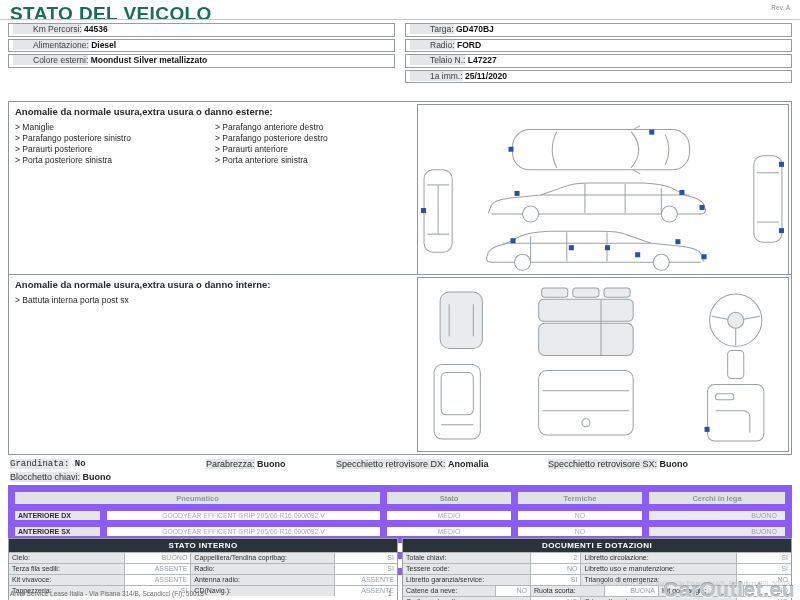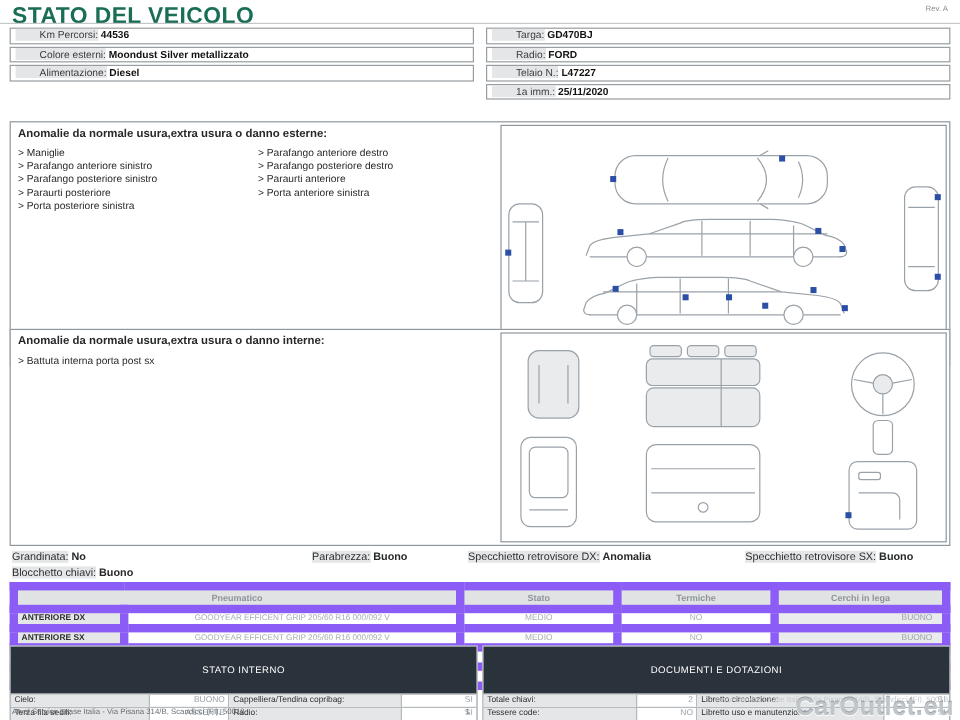--- a/index.html
+++ b/index.html
@@ -31,34 +31,34 @@
     border:1px solid #8f969b; background:#fff; }
   .diagram-box svg { width:100%; height:100%; }
   .cl { fill:none; stroke:#9aa2a9; stroke-width:1; }
   .cw { fill:#fff; stroke:#9aa2a9; stroke-width:1; }
   .cf { fill:#e9ebec; stroke:#9aa2a9; stroke-width:1; }
   .dmg { fill:#2b4fa5; stroke:none; }
   
   .summary { position:absolute; left:10px; right:10px; top:459px; font-size:9px; }
   .sum-row { display:flex; margin-bottom:3px; }
   .sum-pair { white-space:nowrap; }
-  .p1 { width:250px; } .p2 { width:130px; } .p3 { width:231px; }
+  .p1 { width:196px;font-family:Liberation Mono, monospace; } .p2 { width:130px; } .p3 { width:212px; }
   
   .tire-table { position:absolute; top:485px; left:8px; width:784px; border-collapse:collapse; }
   .tire-table th, .tire-table td { border:7px solid #8b5cf6; }
   .tire-table th { background:#e0e2e3; color:#8e959a; font-size:7.5px; padding:1.5px; font-weight:bold; }
   .t-pos { background:#e4e6e7; font-weight:bold; font-size:7px; padding:1px 3px; width:92px; color:#2d2f31; }
   .t-desc { color:#a7aeb4; font-size:6.8px; text-align:center; width:280px; padding:1px; }
   .t-val { color:#a7aeb4; font-size:7px; text-align:center; width:131px; padding:1px; }
   .t-cer { background:#e9ebec; color:#9aa2a9; font-size:7px; text-align:right; padding:1px 8px 1px 1px; }
   
   .bottom { position:absolute; top:538px; left:8px; right:8px; display:flex; gap:4px; }
   .gtable { border:1px solid #9aa0a4; flex:1; background:#fff; }
-  .g-head { background:#2a323b; color:#fff; font-size:8px; font-weight:normal; text-align:center;
-    padding:15px 0; letter-spacing:0.4px; }
+  .g-head { background:#2a323b; color:#fff; font-size:8px; font-weight:bold; text-align:center;
+    padding:2px 0; letter-spacing:0.4px; }
   .g-row { display:flex; border-top:1px solid #b4b9bc; }
   .g-cell { padding:0 3px; font-size:7px; line-height:9px; height:10px; overflow:hidden;
     border-right:1px solid #b4b9bc; white-space:nowrap; }
   .g-cell:last-child { border-right:none; }
   .lab { background:#e4e6e7; color:#2d2f31; }
   .val { color:#98a2ab; text-align:right; }
   .w-il1{width:30%} .w-iv1{width:17%} .w-il2{width:37%} .w-iv2{width:16%}
   .w-dl1{width:33%} .w-dv1{width:13%} .w-dl2{width:40%} .w-dv2{width:14%}
   .w-q1{width:24%} .w-q2{width:9%} .w-q3{width:19%} .w-q4{width:14%} .w-q5{width:22%} .w-q6{width:12%}
   
@@ -78,26 +78,26 @@
   <div class="rev">Rev. A</div>
   <div class="rule"></div>
 
   <div class="info">
     <div class="info-col">
       <div class="info-row">
         <span class="lab">Km Percorsi:</span>
         <b>44536</b>
       </div>
       <div class="info-row">
+        <span class="lab">Alimentazione:</span>
+        <b>Diesel</b>
+      </div>
+      <div class="info-row">
         <span class="lab">Colore esterni:</span>
         <b>Moondust Silver metallizzato</b>
-      </div>
-      <div class="info-row">
-        <span class="lab">Alimentazione:</span>
-        <b>Diesel</b>
       </div>
     </div>
     <div class="info-col">
       <div class="info-row">
         <span class="lab">Targa:</span>
         <b>GD470BJ</b>
       </div>
       <div class="info-row">
         <span class="lab">Radio:</span>
         <b>FORD</b>
@@ -111,21 +111,20 @@
         <b>25/11/2020</b>
       </div>
     </div>
   </div>
 
   <div class="sec sec-ext">
     <div class="sec-title">Anomalie da normale usura,extra usura o danno esterne:</div>
     <div class="dmg-cols">
       <div class="dmg-col1">
         <div class="dmg-item">&gt; Maniglie</div>
-        <div class="dmg-item">&gt; Parafango anteriore sinistro</div>
         <div class="dmg-item">&gt; Parafango posteriore sinistro</div>
         <div class="dmg-item">&gt; Paraurti posteriore</div>
         <div class="dmg-item">&gt; Porta posteriore sinistra</div>
       </div>
       <div class="dmg-col2">
         <div class="dmg-item">&gt; Parafango anteriore destro</div>
         <div class="dmg-item">&gt; Parafango posteriore destro</div>
         <div class="dmg-item">&gt; Paraurti anteriore</div>
         <div class="dmg-item">&gt; Porta anteriore sinistra</div>
       </div>

